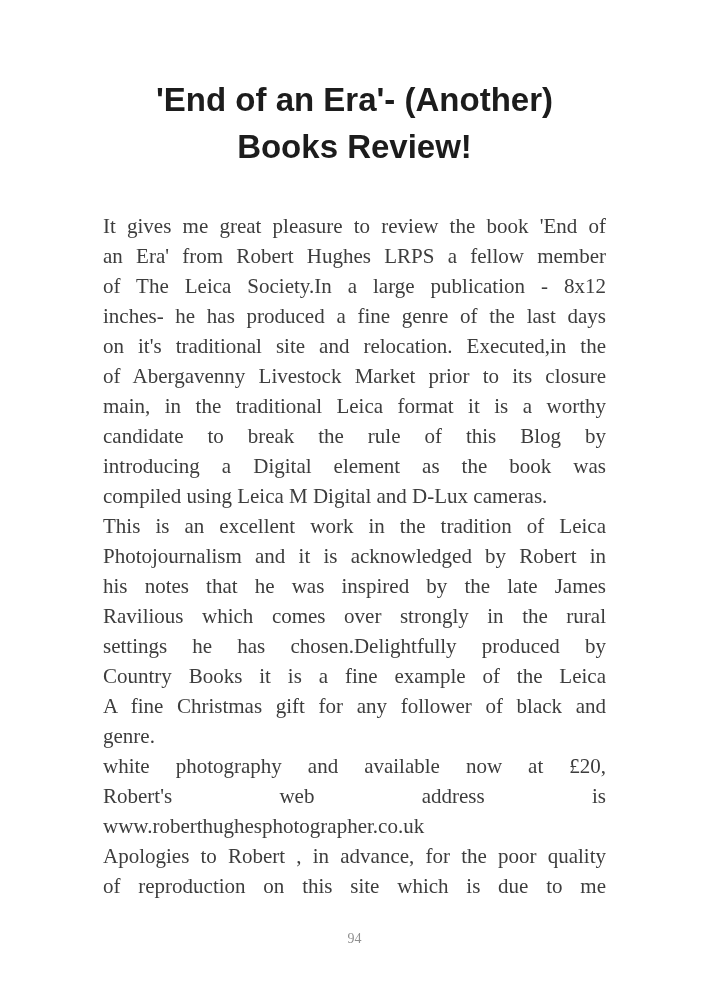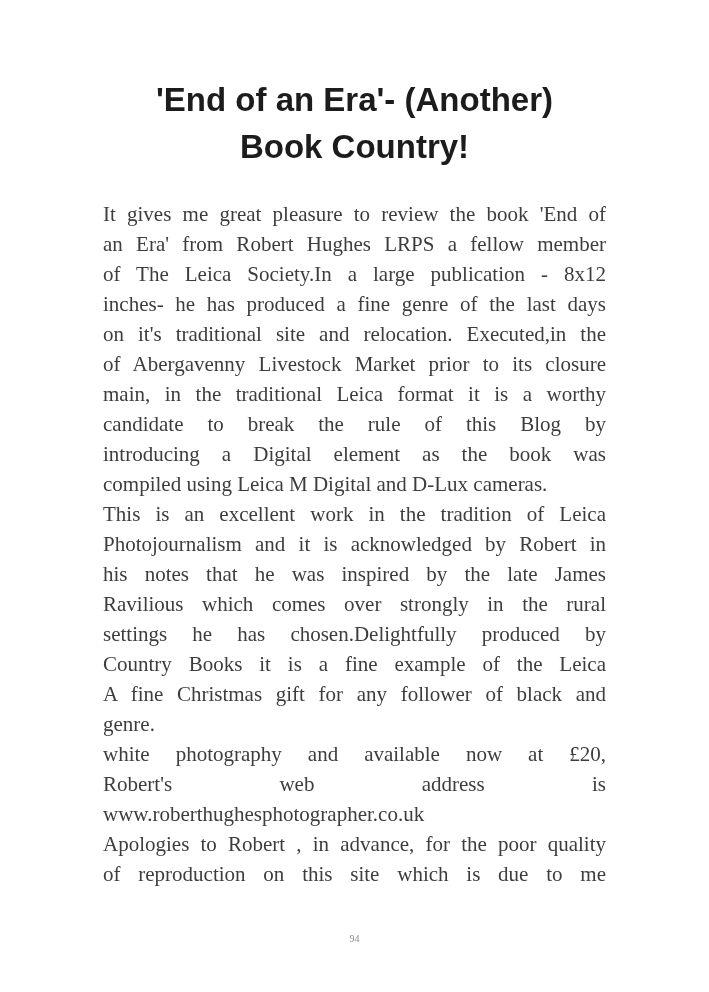--- a/index.html
+++ b/index.html
@@ -24,21 +24,21 @@
     font-family: "Liberation Sans", sans-serif;
     font-weight: 700;
     font-size: 33px;
     line-height: 47px;
     color: #1c1c1c;
     letter-spacing: 0px;
   }
   .title-line { display: block; }
   .content {
     position: absolute;
-    top: 199px;
+    top: 211px;
     left: 103px;
     width: 503px;
     font-family: "Liberation Serif", serif;
     font-size: 21px;
     line-height: 30px;
     color: #3d3d3d;
   }
   .line {
     text-align: justify;
     text-align-last: justify;
@@ -49,33 +49,33 @@
     text-align: justify;
     text-align-last: left;
   }
   .footer {
     position: absolute;
     top: 931px;
     left: 0;
     width: 709px;
     text-align: center;
     font-family: "Liberation Serif", serif;
-    font-size: 10px;
+    font-size: 14px;
     line-height: 16px;
     color: #8f8f8f;
   }
 </style>
 </head>
 <body>
 
 <div class="page">
 
   <h1 class="title">
     <span class="title-line">'End of an Era'- (Another)</span>
-    <span class="title-line">Book Country!</span>
+    <span class="title-line">Books Review!</span>
   </h1>
 
   <div class="content" id="body-container">
       <div class="line">It gives me great pleasure to review the book 'End of</div>
       <div class="line">an Era' from Robert Hughes LRPS a fellow member</div>
       <div class="line">of The Leica Society.In a large publication - 8x12</div>
       <div class="line">inches- he has produced a fine genre of the last days</div>
       <div class="line">on it's traditional site and relocation. Executed,in the</div>
       <div class="line">of Abergavenny Livestock Market prior to its closure</div>
       <div class="line">main, in the traditional Leica format it is a worthy</div>

